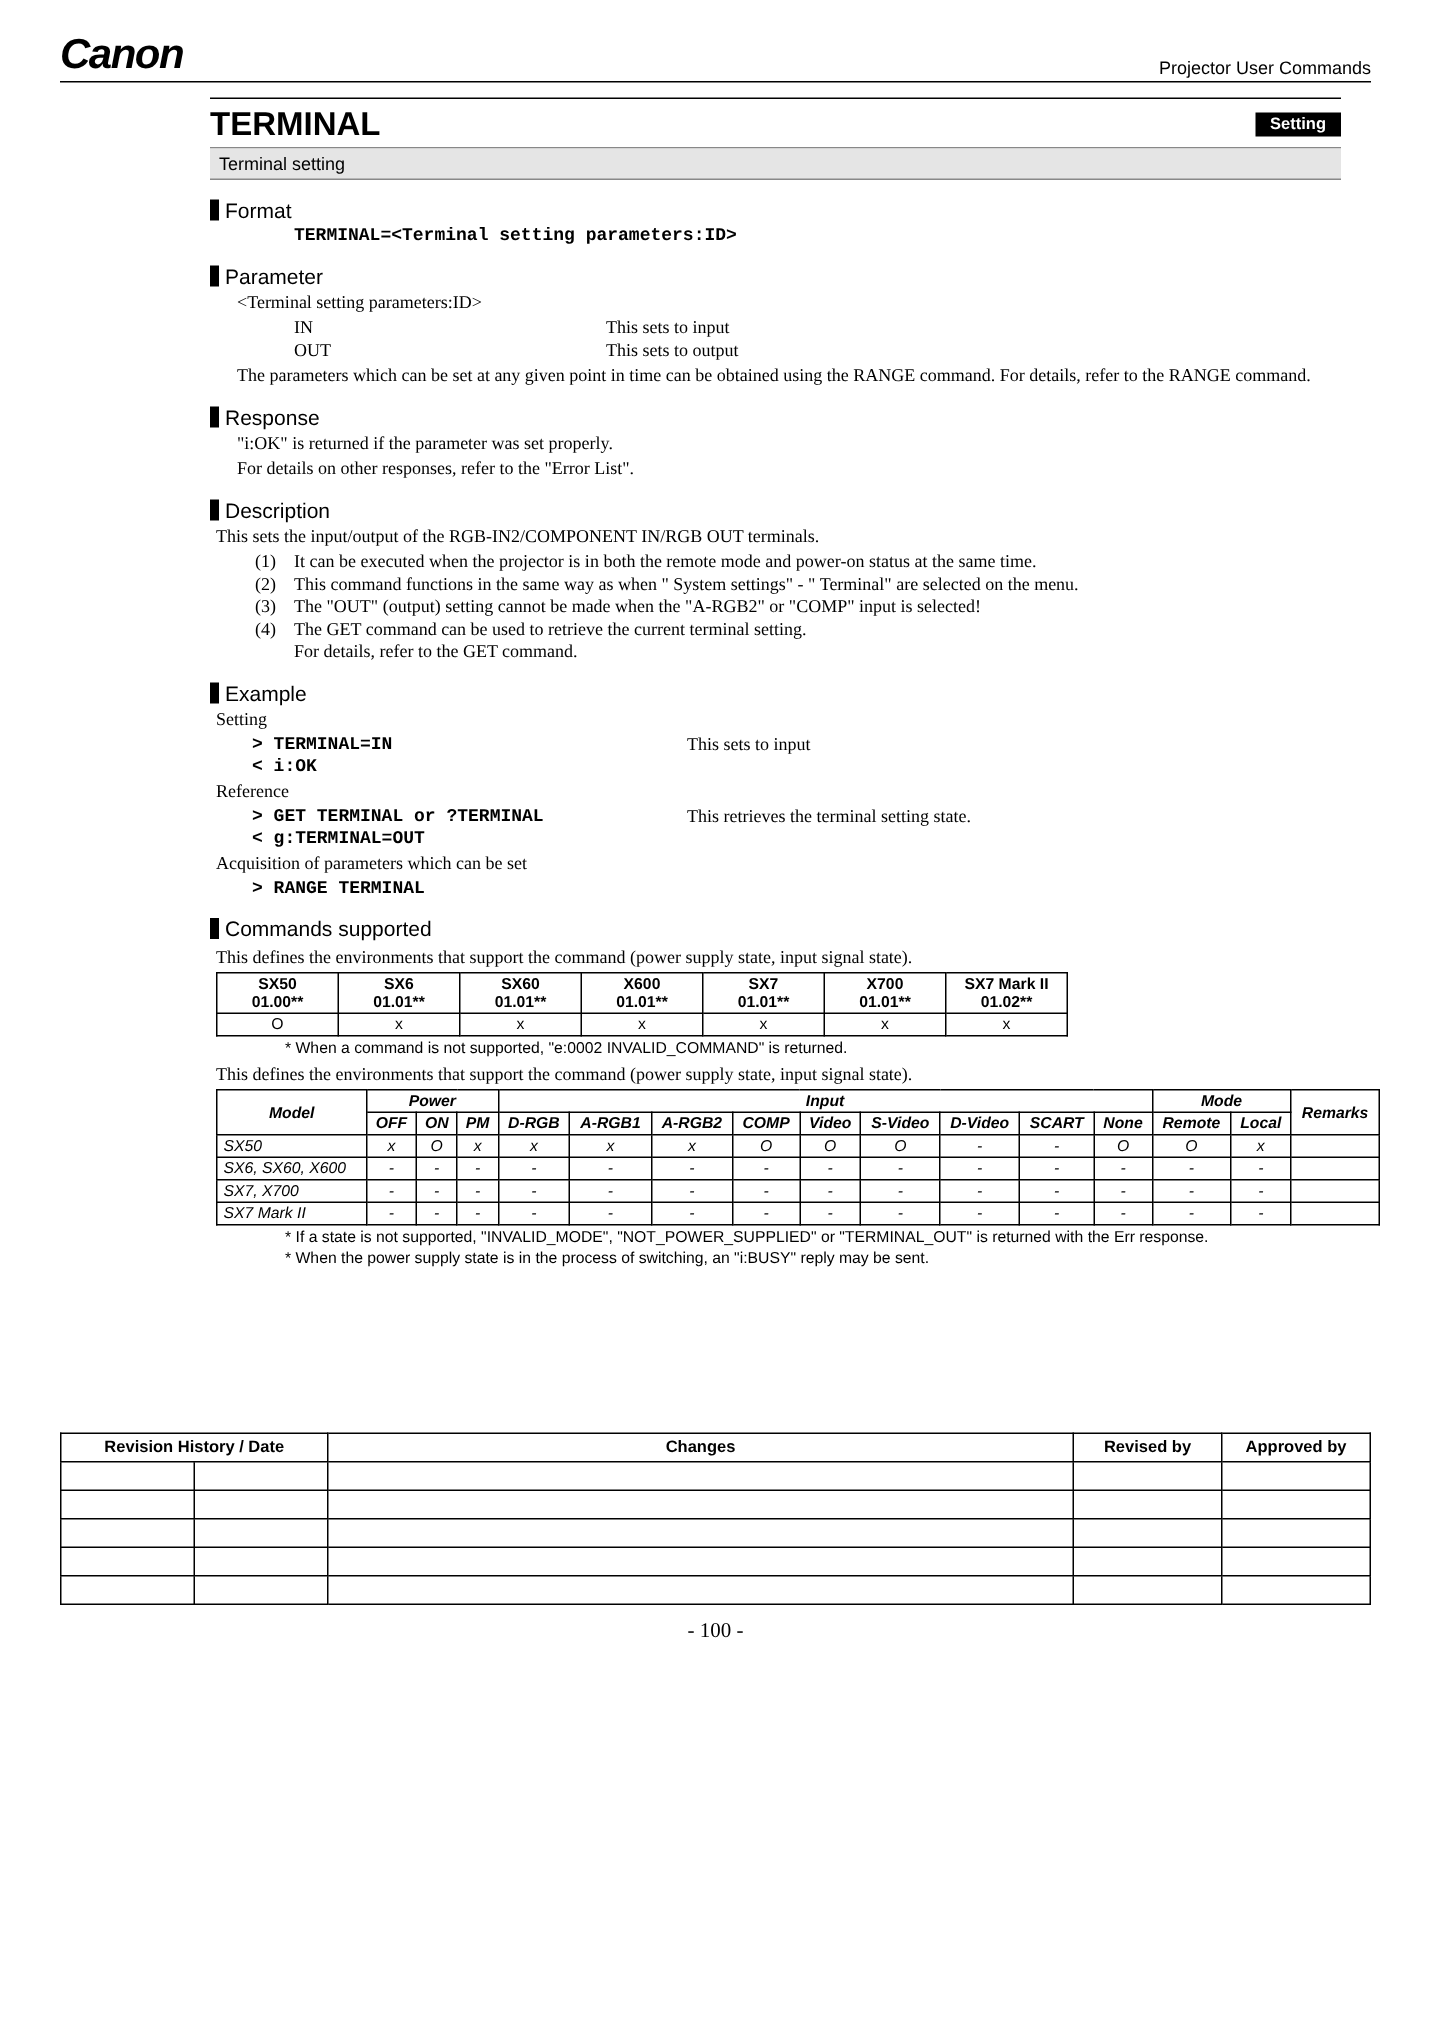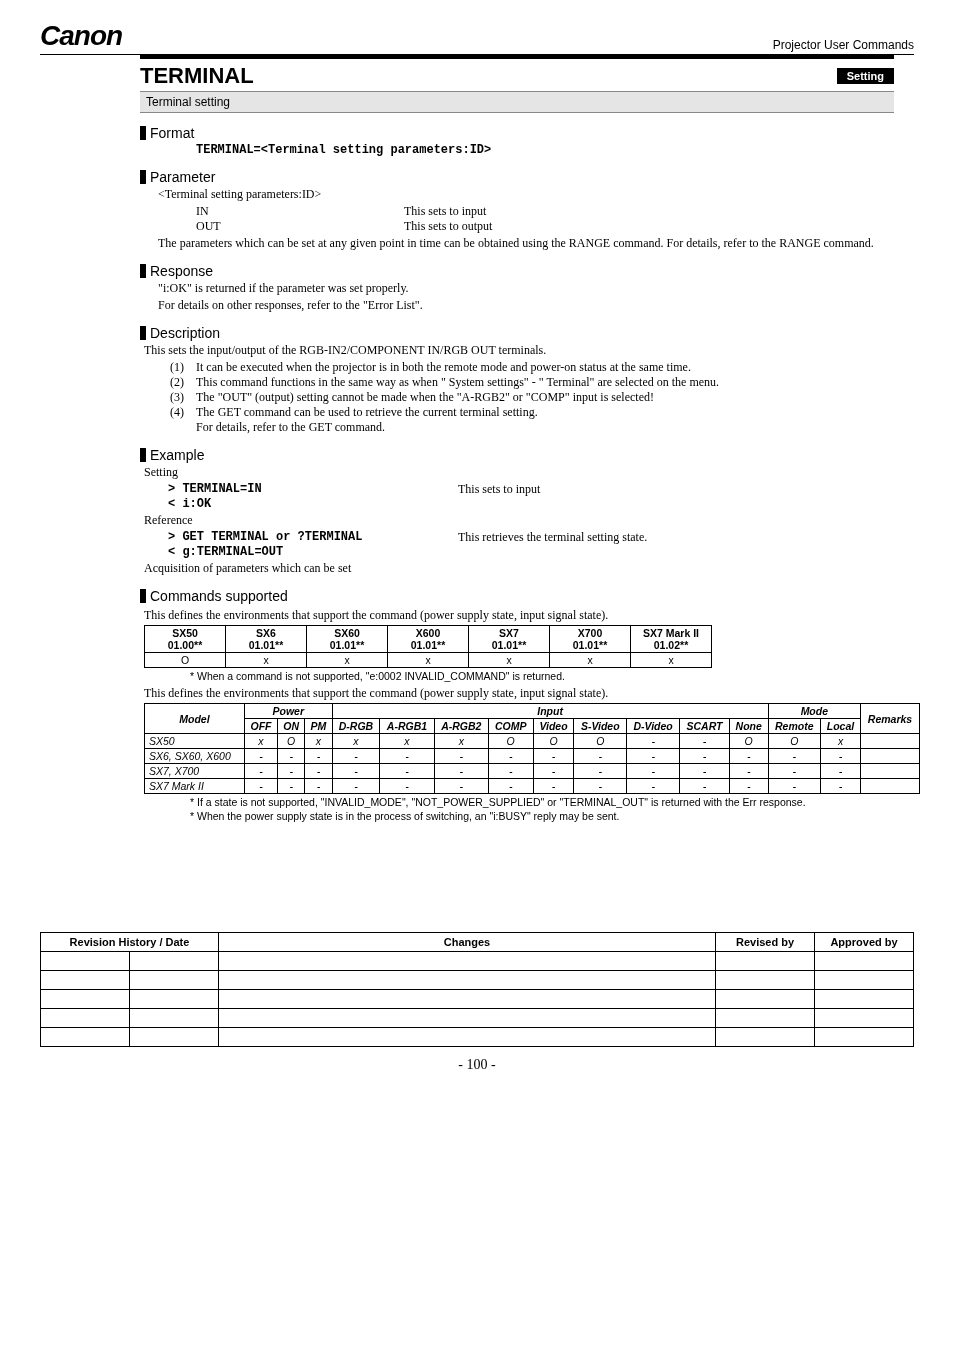--- a/index.html
+++ b/index.html
@@ -4,25 +4,25 @@
 <style>
   body {
     font-family: "Times New Roman", serif;
     margin: 0;
     padding: 20px 40px;
     font-size: 13px;
     color: #000;
     background: #fff;
     width: 874px;
   }
-  .header-row { display: flex; justify-content: space-between; align-items: flex-end; border-bottom: 1px solid #000; padding-bottom: 2px; margin-bottom: 0; }
+  .header-row { display: flex; justify-content: space-between; align-items: flex-end; border-bottom: 1px solid #000; padding-bottom: 2px; margin-bottom: 10px; }
   .logo { font-family: Arial, sans-serif; font-weight: bold; font-style: italic; font-size: 28px; letter-spacing: -1px; }
   .doc-title { font-family: Arial, sans-serif; font-size: 12px; }
   .main { margin-left: 100px; margin-right: 20px; }
-  .title-bar { display: flex; justify-content: space-between; align-items: center; border-top: 4px solid #000000; border-bottom: 1px solid #888; background: #fff; padding: 4px 0 2px 0; }
+  .title-bar { display: flex; justify-content: space-between; align-items: center; border-top: 1px solid #000000; border-bottom: 1px solid #888; background: #fff; padding: 4px 0 2px 0; }
   .title-bar h1 { font-family: Arial, sans-serif; font-size: 22px; font-weight: bold; margin: 0; }
   .badge { background: #000; color: #fff; font-family: Arial, sans-serif; font-weight: bold; font-size: 11px; padding: 2px 10px; }
   .subtitle-bar { background: #e5e5e5; font-family: Arial, sans-serif; font-size: 12px; padding: 3px 6px; border-bottom: 1px solid #888; margin-bottom: 12px; }
   .section-head { font-family: Arial, sans-serif; font-size: 14px; margin-top: 12px; margin-bottom: 2px; display: flex; align-items: center; }
   .section-head::before { content: ""; display: inline-block; width: 6px; height: 14px; background: #000; margin-right: 4px; }
   .mono { font-family: "Courier New", monospace; font-weight: bold; font-size: 12px; }
   .indent1 { margin-left: 28px; }
   .indent2 { margin-left: 56px; }
   .body-text { font-size: 12px; margin: 2px 0 2px 18px; }
   .ol-item { display: flex; font-size: 12px; margin-left: 30px; }
@@ -104,20 +104,21 @@
   <div class="mono indent1">&lt; i:OK</div>
 
   <div class="body-text" style="margin-left:4px;">Reference</div>
   <div class="ex-row indent1">
     <span class="ex-left mono">&gt; GET TERMINAL or ?TERMINAL</span>
     <span>This retrieves the terminal setting state.</span>
   </div>
   <div class="mono indent1">&lt; g:TERMINAL=OUT</div>
 
   <div class="body-text" style="margin-left:4px;">Acquisition of parameters which can be set</div>
+  <div class="mono indent1">&gt; RANGE TERMINAL</div>
 
   <div class="section-head">Commands supported</div>
   <div class="tbl-caption" style="margin-left:4px;">This defines the environments that support the command (power supply state, input signal state).</div>
   <table style="margin-left:4px;">
     <tbody>
         <tr id="cmd-head-row">
           <th style="white-space: pre-line; width: 72px;">SX50
 01.00**</th>
           <th style="white-space: pre-line; width: 72px;">SX6
 01.01**</th>

